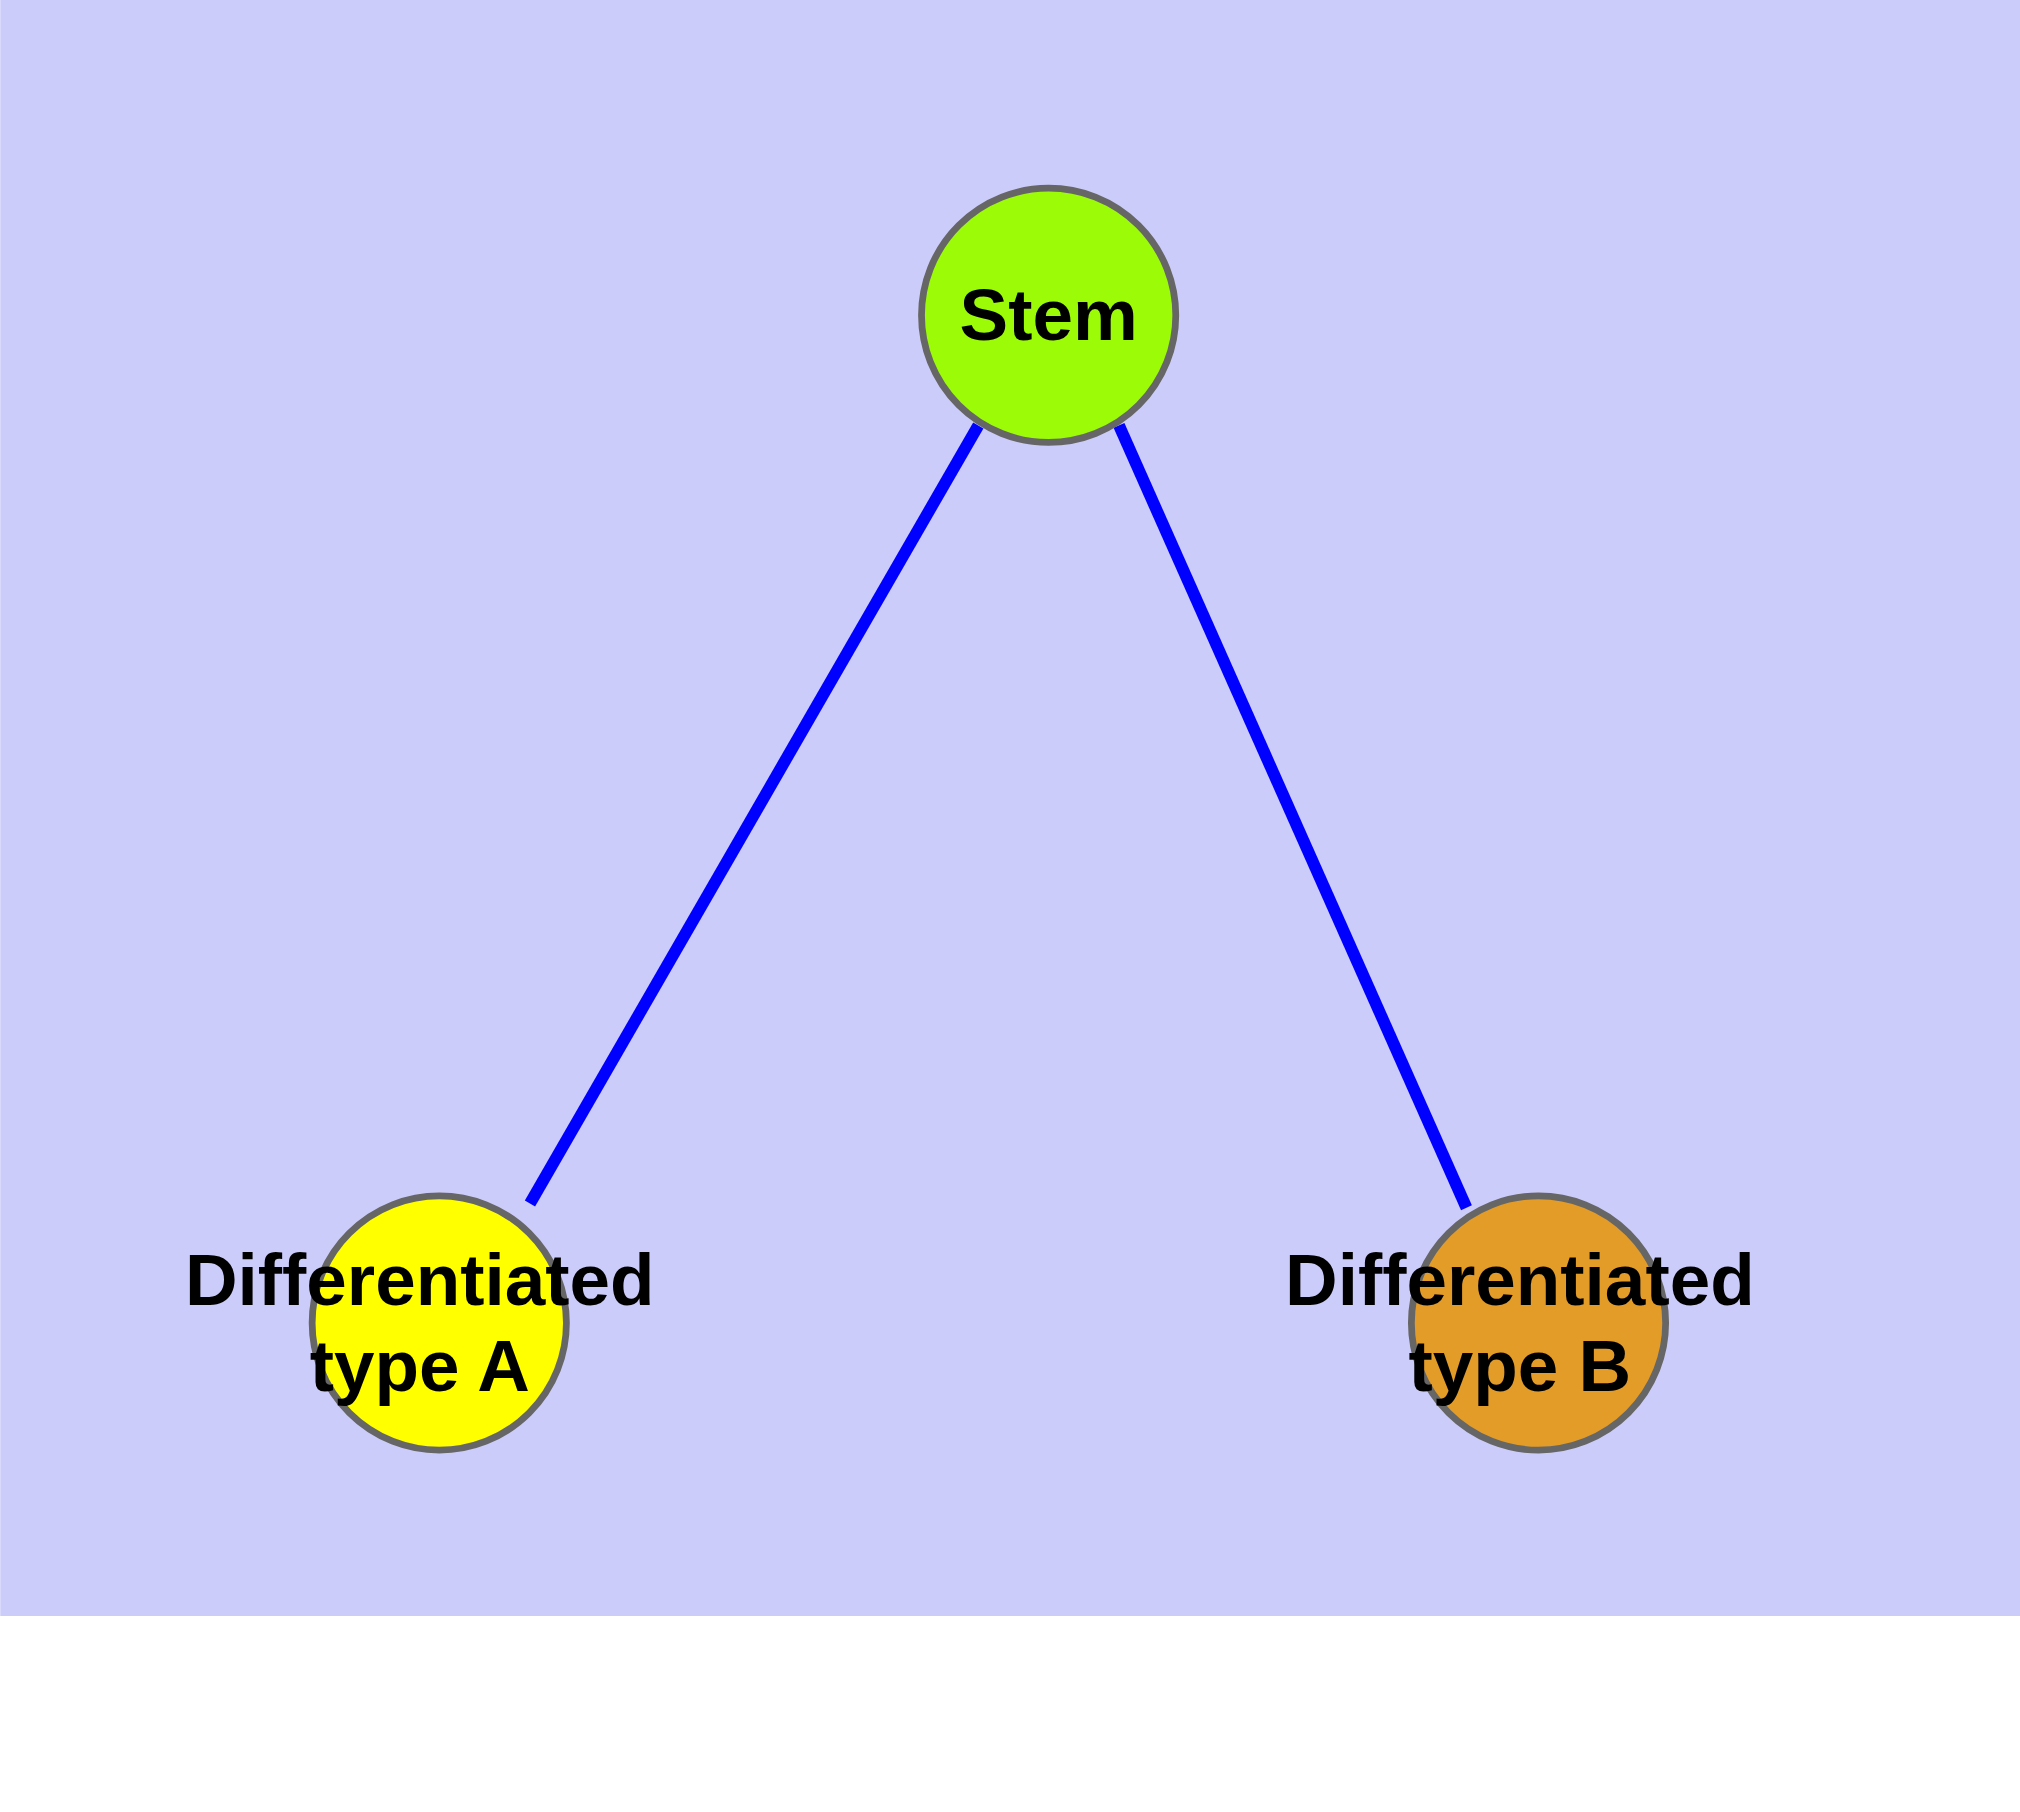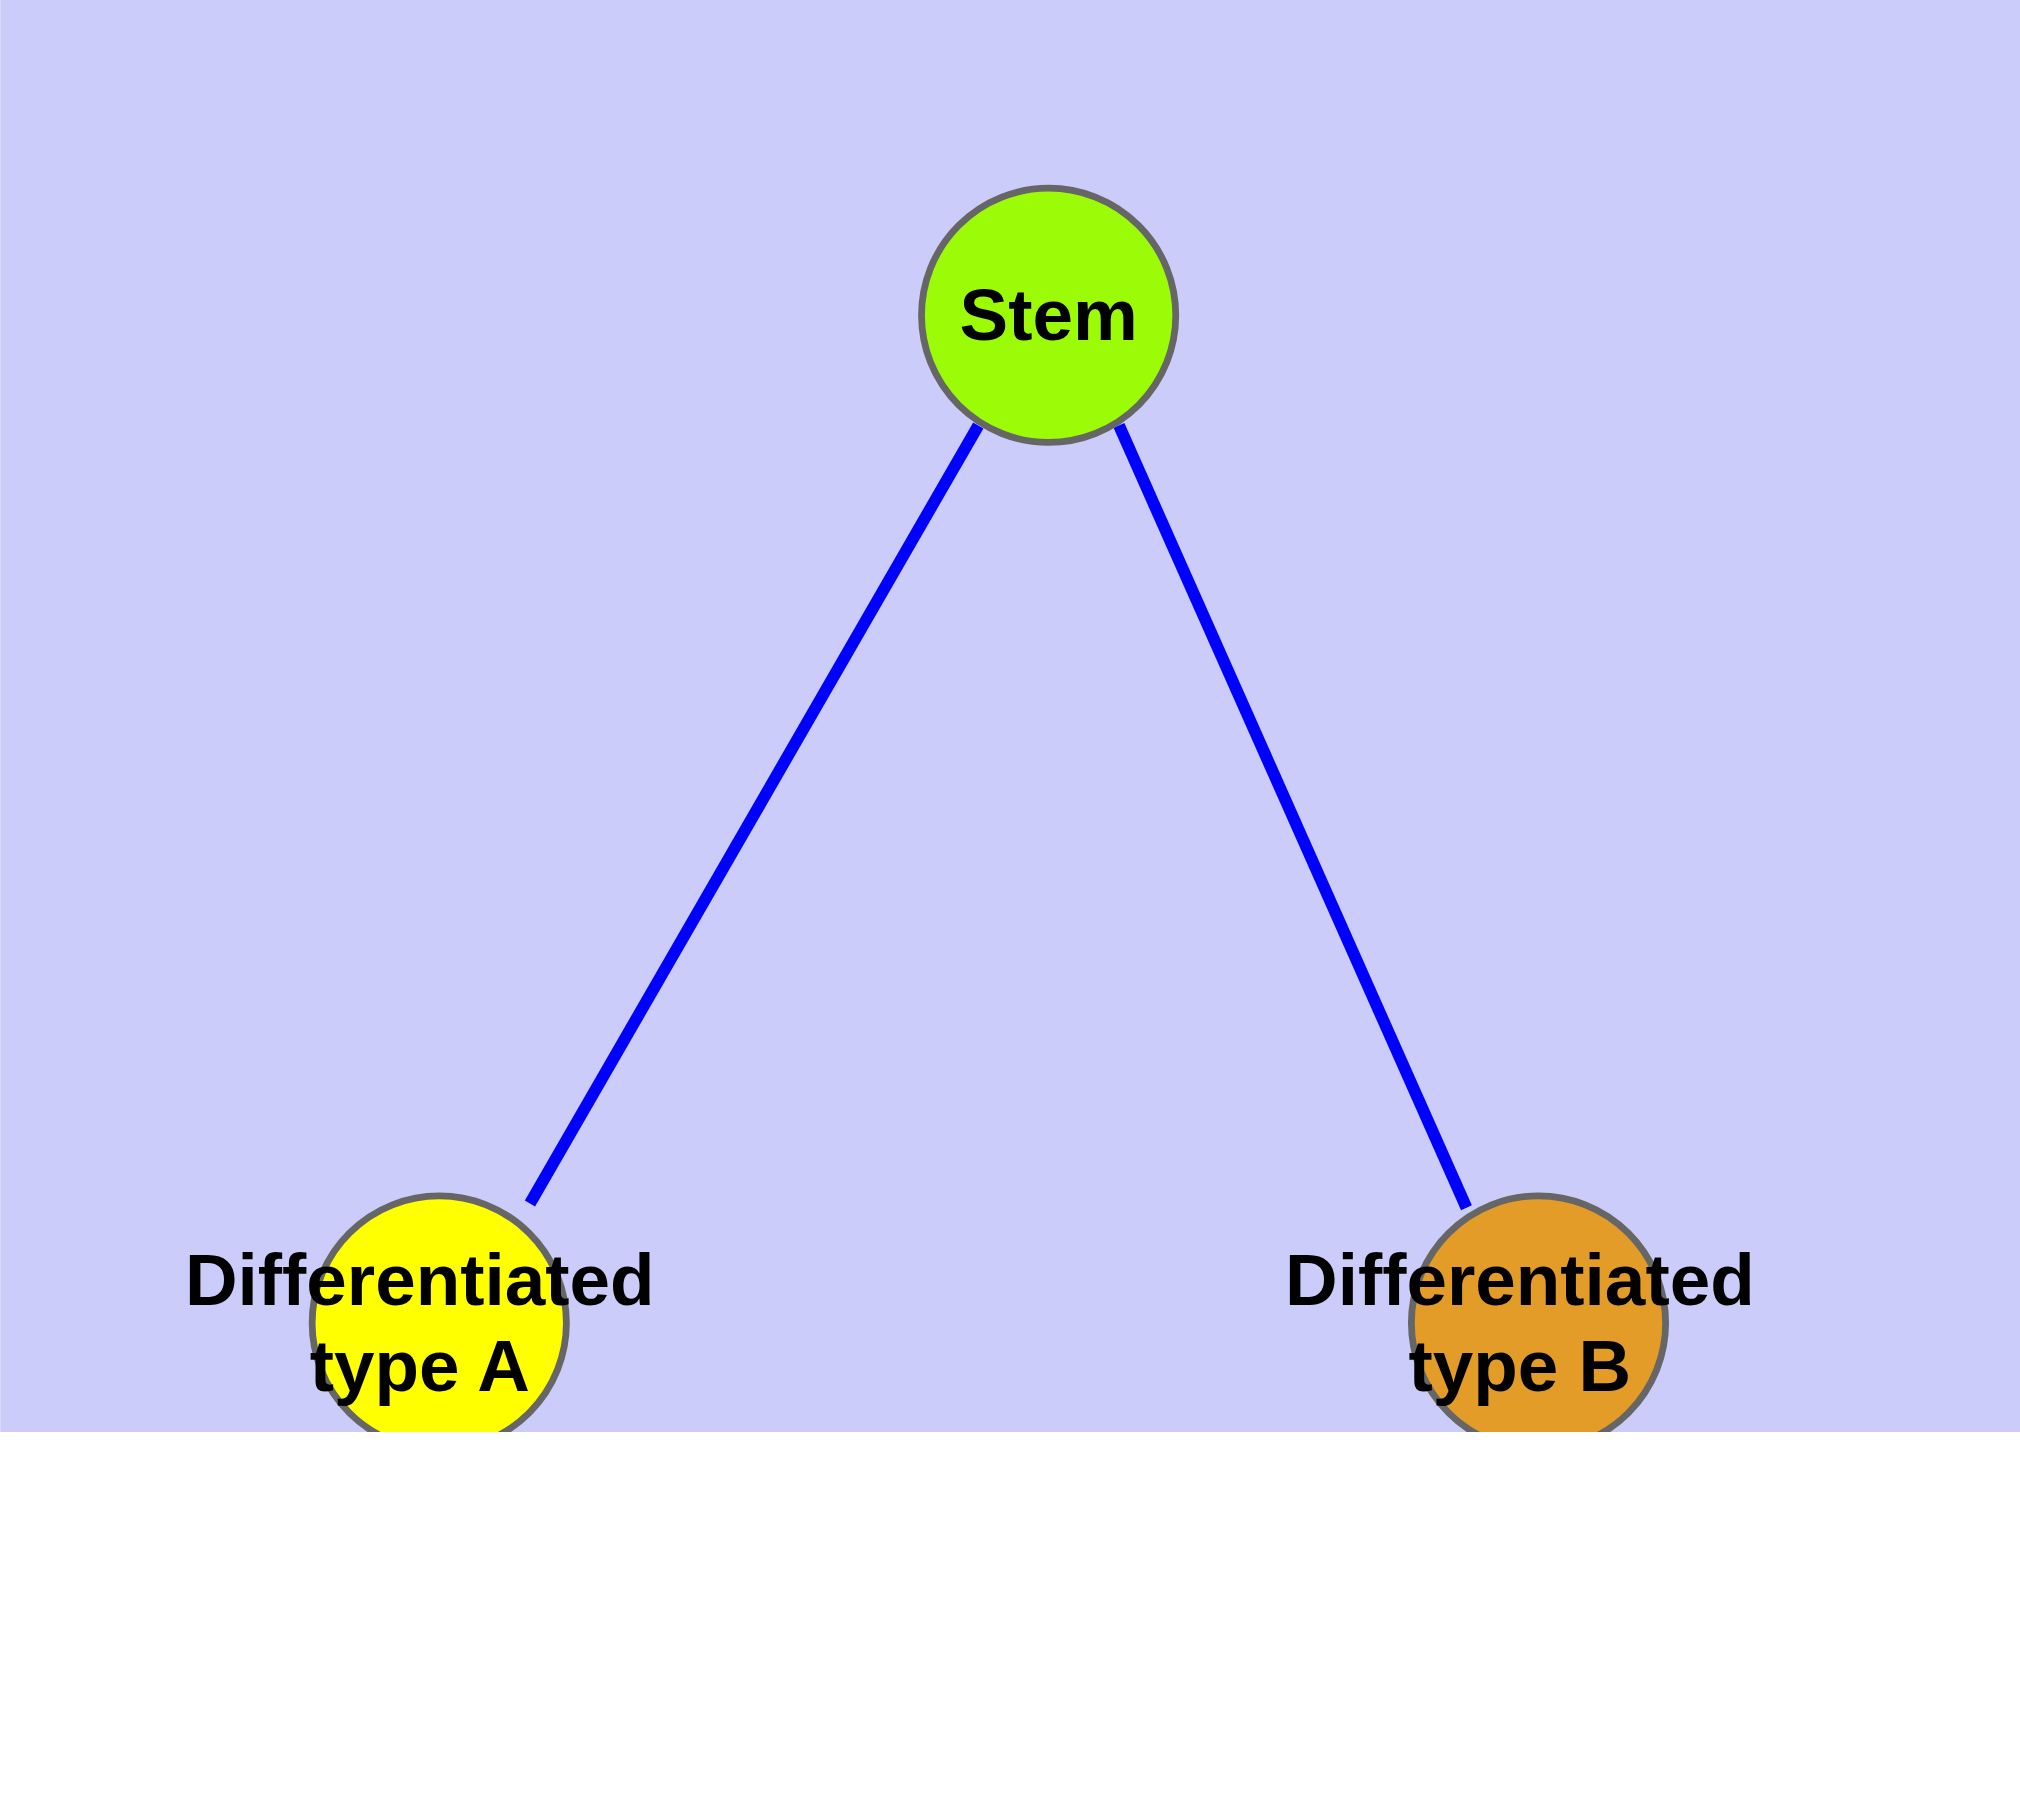--- a/index.html
+++ b/index.html
@@ -3,21 +3,21 @@
 <meta charset="utf-8">
 <style>
   html, body {
     margin: 0;
     padding: 0;
     background: #ffffff;
   }
   #canvas {
     position: relative;
     width: 2021px;
-    height: 1432px;
+    height: 1616px;
     overflow: hidden;
     font-family: "Liberation Sans", sans-serif;
   }
   #graph-svg {
     position: absolute;
     top: 0;
     left: 0;
     width: 2021px;
     height: 1812px;
     display: block;

